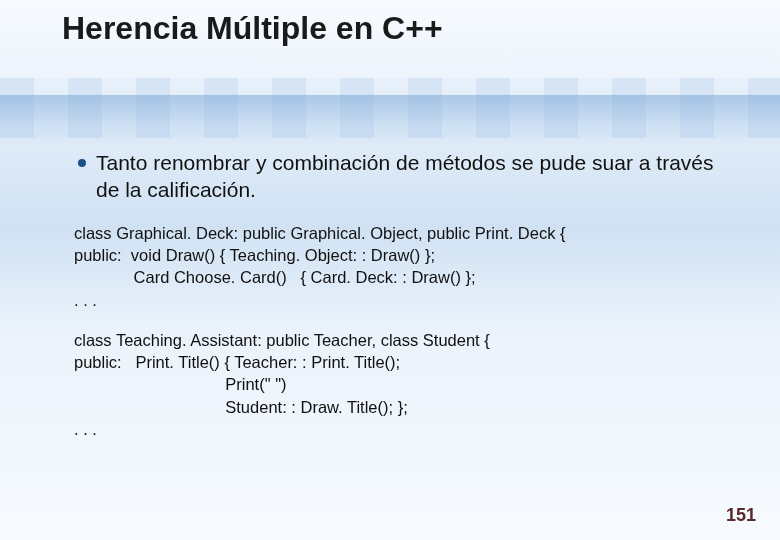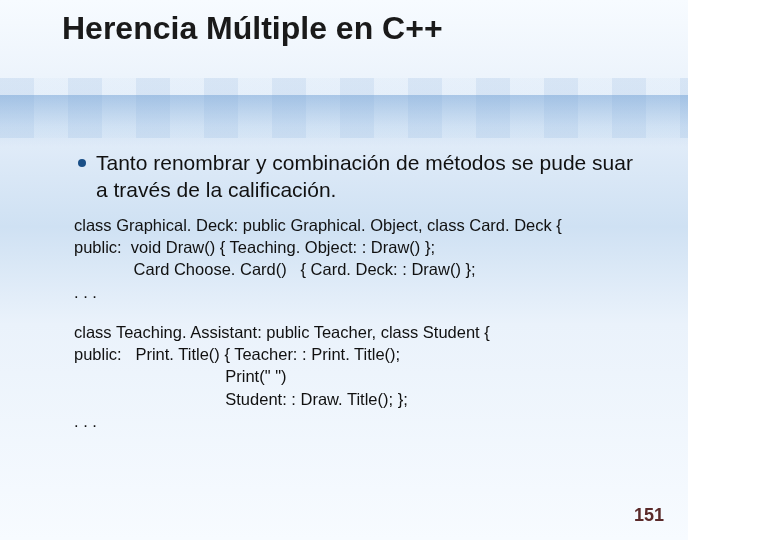--- a/index.html
+++ b/index.html
@@ -1,42 +1,42 @@
 <!DOCTYPE html>
 <html><head>
 <meta charset="utf-8">
 <style>
 html,body{margin:0;padding:0;width:780px;height:540px;overflow:hidden;font-family:Arial,Helvetica,sans-serif}
-.slide{position:relative;width:688px;height:540px;background:linear-gradient(180deg,#f7fbff 0%,#eaf2fb 18%,#dce9f7 30%,#cfe1f3 42%,#eaf2fb 60%,#f7fbff 100%)}
+.slide{position:relative;width:780px;height:540px;background:linear-gradient(180deg,#f7fbff 0%,#eaf2fb 18%,#dce9f7 30%,#cfe1f3 42%,#eaf2fb 60%,#f7fbff 100%)}
 .band{position:absolute;left:0;right:0;height:52px;top:95px;background:linear-gradient(180deg,rgba(120,165,215,.55),rgba(160,195,230,.25) 60%,rgba(255,255,255,0));pointer-events:none}
 .band2{position:absolute;left:0;right:0;height:60px;top:78px;background:repeating-linear-gradient(90deg,rgba(150,185,225,.25) 0,rgba(150,185,225,.25) 34px,rgba(190,215,240,.12) 34px,rgba(190,215,240,.12) 68px);pointer-events:none}
 .title{position:absolute;left:62px;top:10px;font-size:32px;font-weight:700;color:#1a1a1a}
 .body{position:absolute;left:78px;top:150px;right:48px;color:#111;font-size:21px;line-height:1.28}
-.bullet{display:flex;gap:10px;margin-bottom:10px}
+.bullet{display:flex;gap:10px;margin-bottom:18px}
 .bullet .dot{flex:0 0 auto;width:8px;height:8px;border-radius:50%;background:#1a4f87;margin-top:9px}
 .code{font-size:16.5px;line-height:1.35;color:#111;margin-left:-4px}
 .code div{white-space:pre}
 .pagenum{position:absolute;right:24px;bottom:14px;font-weight:700;color:#5a2a2a;font-size:18px}
 </style>
 </head>
 <body>
 <div class="slide">
 <div class="band2"></div>
 <div class="band"></div>
 
 <div class="title">Herencia Múltiple en  C++</div>
 
 <div class="body">
   <div class="bullet">
     <div class="dot"></div>
     <div>Tanto renombrar y combinación de métodos se pude suar a través de la calificación.</div>
   </div>
 
   <div class="code">
-    <div>class Graphical. Deck: public Graphical. Object, class Card. Deck {</div>
+    <div>class Graphical. Deck: public Graphical. Object, public Print. Deck {</div>
     <div>public:  void Draw() { Teaching. Object: : Draw() };</div>
     <div>             Card Choose. Card()   { Card. Deck: : Draw() };</div>
     <div>. . .</div>
   </div>
 
   <div style="height:18px"></div>
 
   <div class="code">
     <div>class Teaching. Assistant: public Teacher, class Student {</div>
     <div>public:   Print. Title() { Teacher: : Print. Title();</div>

